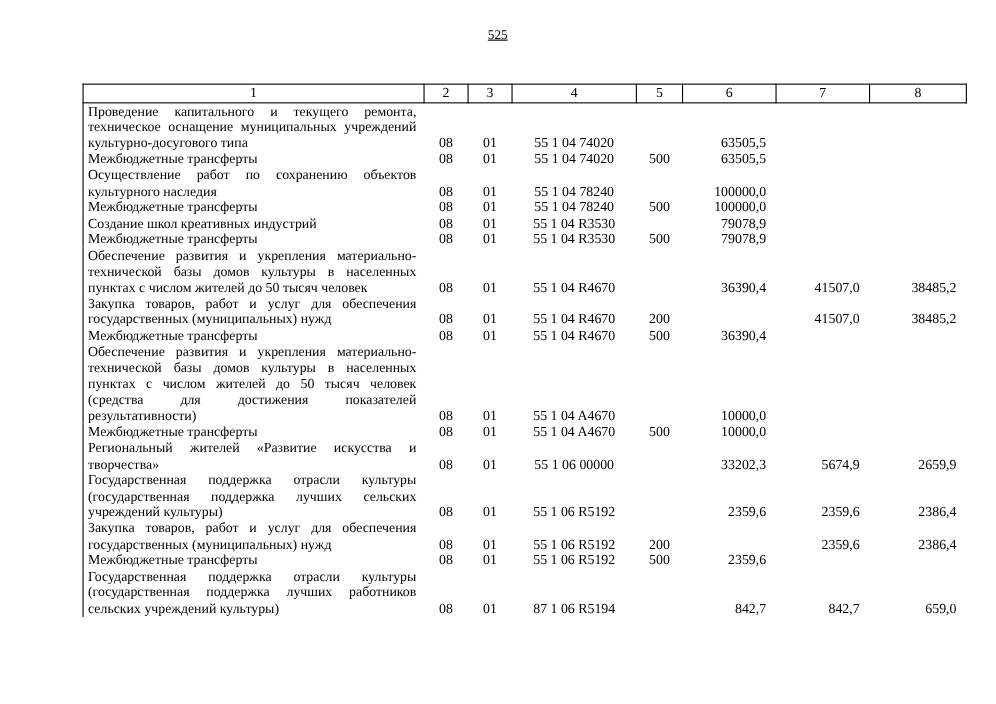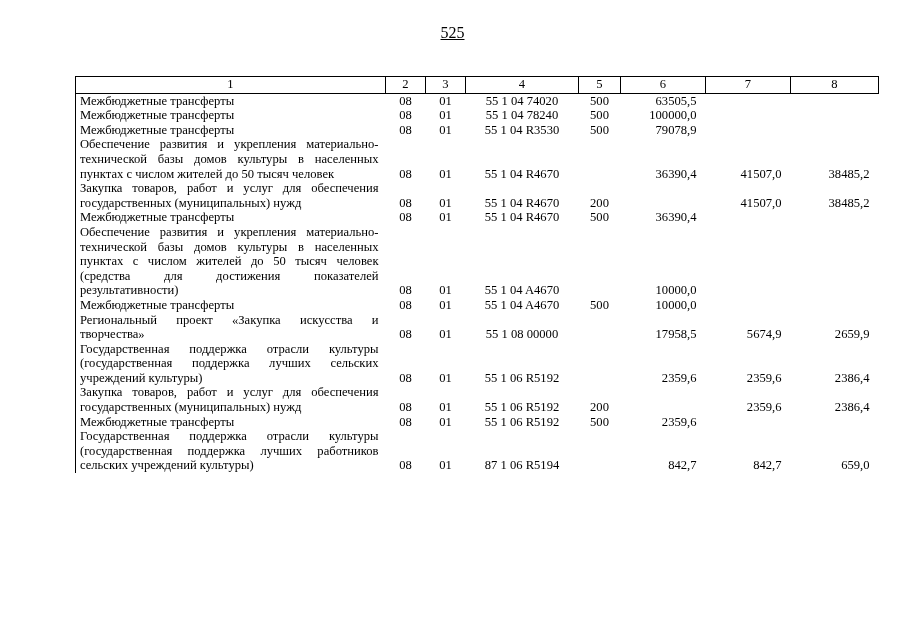--- a/index.html
+++ b/index.html
@@ -17,21 +17,21 @@
     width: 905px;
     height: 640px;
     background: #ffffff;
   }
   .page-number {
     position: absolute;
     top: 24px;
     left: 0;
     width: 905px;
     text-align: center;
-    font-size: 16px;
+    font-size: 12px;
     text-decoration: underline;
   }
   table.budget {
     position: absolute;
     top: 76px;
     left: 75px;
     width: 803px;
     border-collapse: collapse;
     table-layout: fixed;
     font-size: 12.6px;
@@ -96,36 +96,66 @@
         <th>3</th>
         <th>4</th>
         <th>5</th>
         <th>6</th>
         <th>7</th>
         <th>8</th>
       </tr>
     </thead>
     <tbody>
         <tr>
-          <td class="c1">Межбюджетные трансферты</td>
+          <td class="c1">Проведение капитального и текущего ремонта, техническое оснащение муниципальных учреждений культурно-досугового типа</td>
           <td class="c2">08</td>
           <td class="c3">01</td>
           <td class="c4">55 1 04 74020</td>
-          <td class="c5">500</td>
+          <td class="c5"></td>
           <td class="c6">63505,5</td>
           <td class="c7"></td>
           <td class="c8"></td>
         </tr>
         <tr>
           <td class="c1">Межбюджетные трансферты</td>
           <td class="c2">08</td>
           <td class="c3">01</td>
+          <td class="c4">55 1 04 74020</td>
+          <td class="c5">500</td>
+          <td class="c6">63505,5</td>
+          <td class="c7"></td>
+          <td class="c8"></td>
+        </tr>
+        <tr>
+          <td class="c1">Осуществление работ по сохранению объектов культурного наследия</td>
+          <td class="c2">08</td>
+          <td class="c3">01</td>
           <td class="c4">55 1 04 78240</td>
-          <td class="c5">500</td>
+          <td class="c5"></td>
           <td class="c6">100000,0</td>
+          <td class="c7"></td>
+          <td class="c8"></td>
+        </tr>
+        <tr>
+          <td class="c1">Межбюджетные трансферты</td>
+          <td class="c2">08</td>
+          <td class="c3">01</td>
+          <td class="c4">55 1 04 78240</td>
+          <td class="c5">500</td>
+          <td class="c6">100000,0</td>
+          <td class="c7"></td>
+          <td class="c8"></td>
+        </tr>
+        <tr>
+          <td class="c1">Создание школ креативных индустрий</td>
+          <td class="c2">08</td>
+          <td class="c3">01</td>
+          <td class="c4">55 1 04 R3530</td>
+          <td class="c5"></td>
+          <td class="c6">79078,9</td>
           <td class="c7"></td>
           <td class="c8"></td>
         </tr>
         <tr>
           <td class="c1">Межбюджетные трансферты</td>
           <td class="c2">08</td>
           <td class="c3">01</td>
           <td class="c4">55 1 04 R3530</td>
           <td class="c5">500</td>
           <td class="c6">79078,9</td>
@@ -176,26 +206,26 @@
           <td class="c1">Межбюджетные трансферты</td>
           <td class="c2">08</td>
           <td class="c3">01</td>
           <td class="c4">55 1 04 A4670</td>
           <td class="c5">500</td>
           <td class="c6">10000,0</td>
           <td class="c7"></td>
           <td class="c8"></td>
         </tr>
         <tr>
-          <td class="c1">Региональный проект «Закупка искусства и творчества»</td>
-          <td class="c2">08</td>
-          <td class="c3">01</td>
-          <td class="c4">55 1 08 00000</td>
-          <td class="c5"></td>
-          <td class="c6">17958,5</td>
+          <td class="c1">Региональный жителей «Развитие искусства и творчества»</td>
+          <td class="c2">08</td>
+          <td class="c3">01</td>
+          <td class="c4">55 1 06 00000</td>
+          <td class="c5"></td>
+          <td class="c6">33202,3</td>
           <td class="c7">5674,9</td>
           <td class="c8">2659,9</td>
         </tr>
         <tr>
           <td class="c1">Государственная поддержка отрасли культуры (государственная поддержка лучших сельских учреждений культуры)</td>
           <td class="c2">08</td>
           <td class="c3">01</td>
           <td class="c4">55 1 06 R5192</td>
           <td class="c5"></td>
           <td class="c6">2359,6</td>

